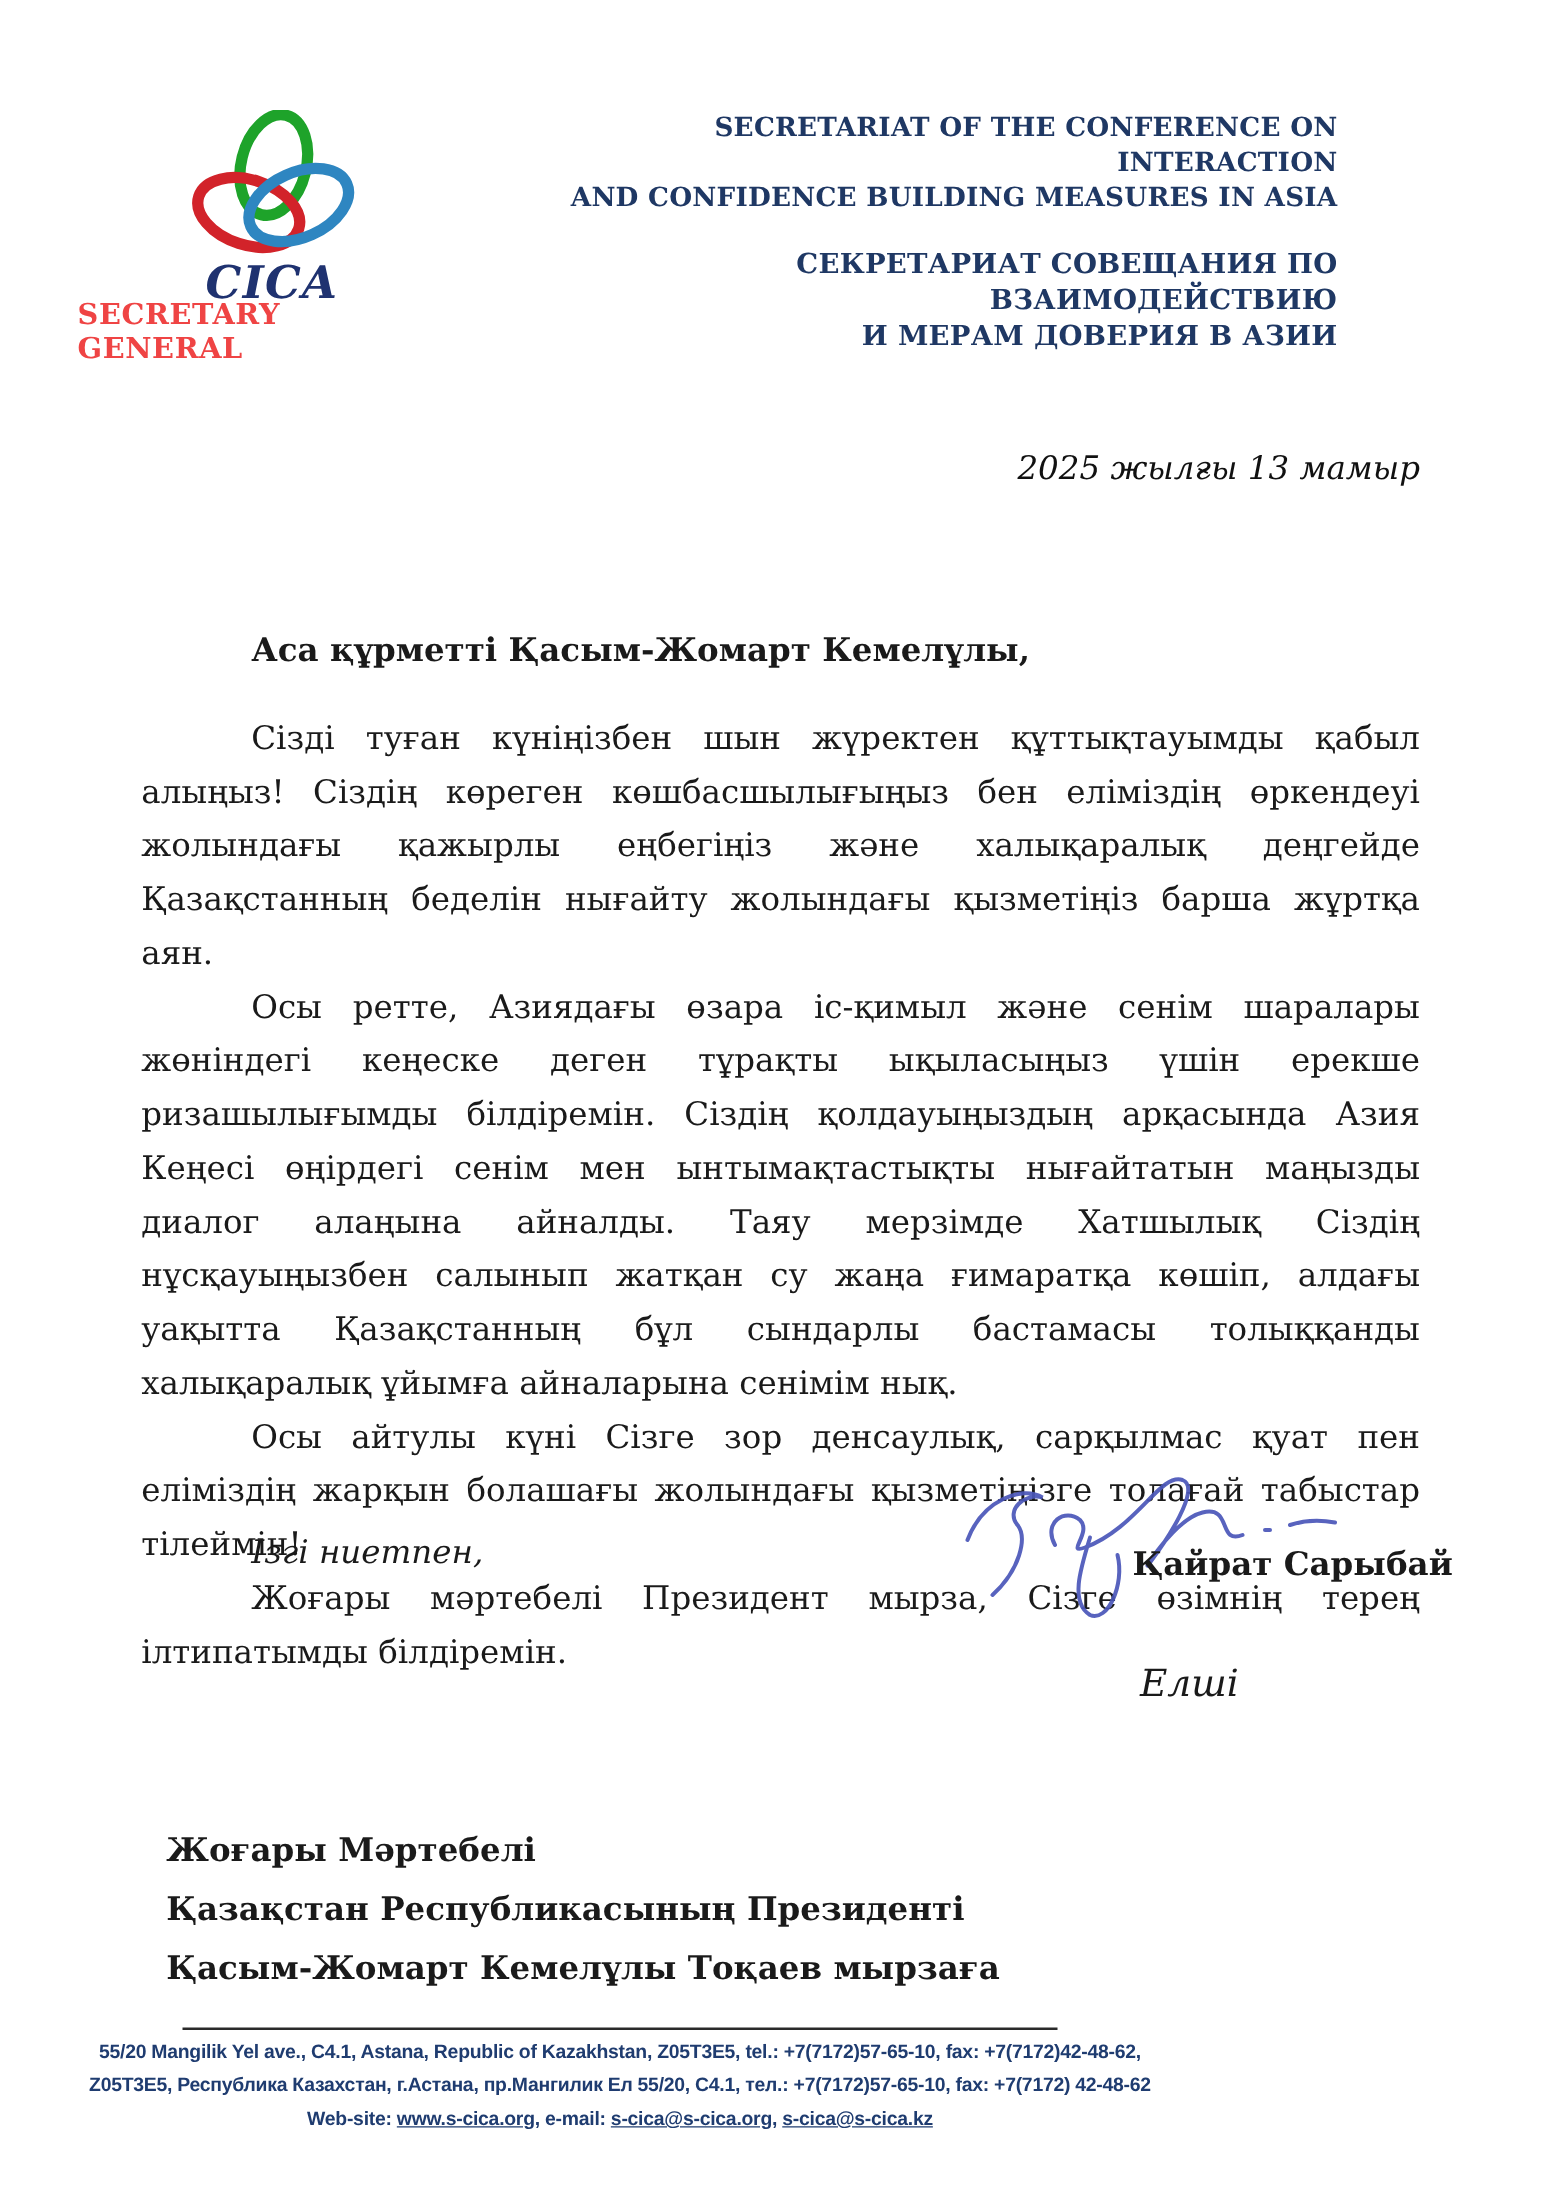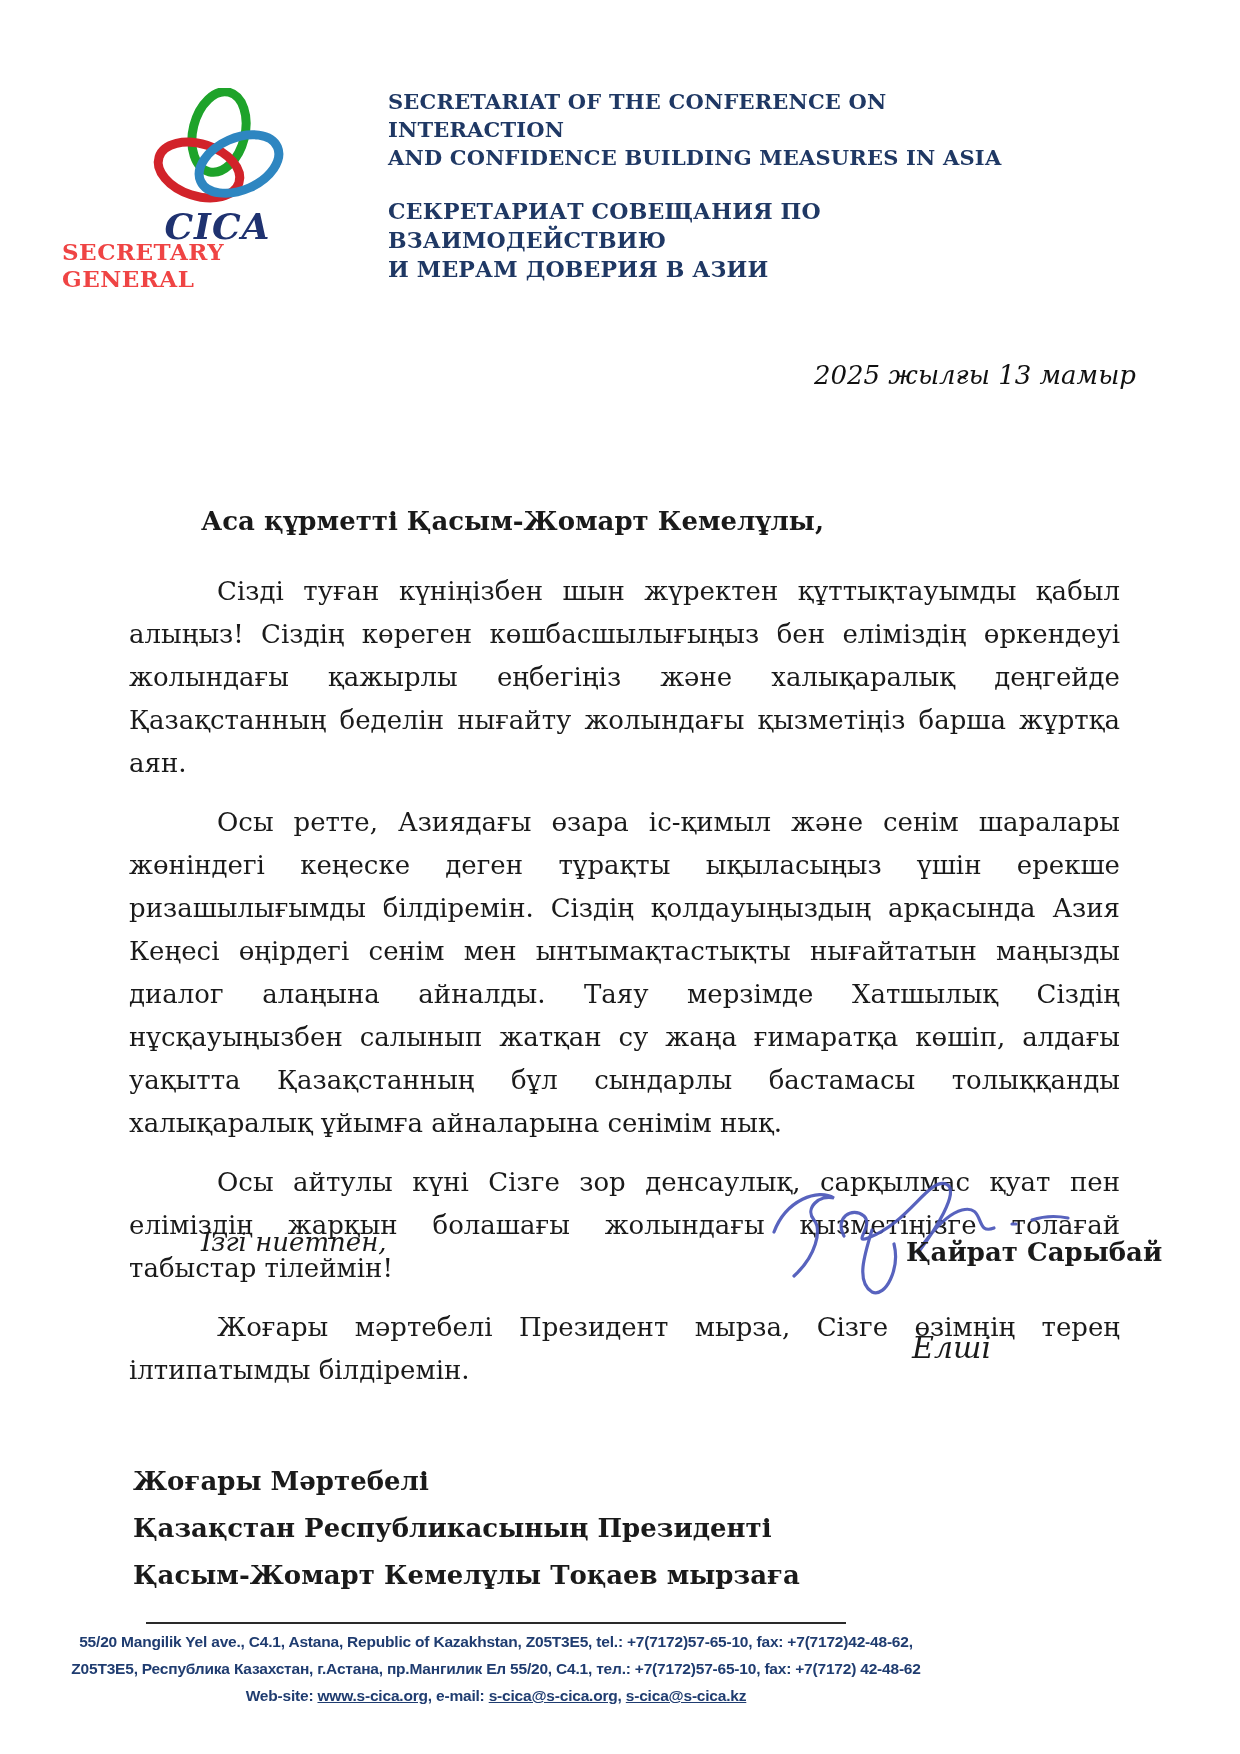--- a/index.html
+++ b/index.html
@@ -19,39 +19,39 @@
     font-style:italic;font-weight:bold;
     font-size:36px;color:#1f3270;letter-spacing:1px;line-height:1;
     margin-top:-2px;
   }
   .secretary-general{
     position:absolute;left:62px;top:238px;width:300px;text-align:left;
     font-family:"DejaVu Serif", serif;font-weight:bold;
     font-size:23px;color:#ef4444;letter-spacing:.5px;
   }
   .header-titles{
-    position:absolute;left:388px;top:88px;width:682px;text-align:left;
+    position:absolute;left:388px;top:88px;width:682px;text-align:right;
     font-family:"DejaVu Serif", serif;font-weight:bold;color:#1f3864;
   }
   .title-en{font-size:21px;line-height:28px;letter-spacing:.2px;}
   .title-ru{font-size:22px;line-height:29px;margin-top:25px;letter-spacing:.2px;}
   
   .date-line{
     position:absolute;right:104px;top:360px;
     font-style:italic;font-size:26px;color:#111;
   }
   
   .letter-body{
     position:absolute;left:113px;top:500px;width:1023px;
     font-size:26px;line-height:43px;text-align:justify;
   }
   .salutation{
     font-weight:bold;text-indent:88px;margin:0 0 27px 0;text-align:left;
   }
-  .letter-body p.para{margin:16px;text-indent:88px;}
+  .letter-body p.para{margin:0;text-indent:88px;}
   
   .valediction{
     position:absolute;left:201px;top:1227px;
     font-style:italic;font-size:26px;
   }
   .signature-svg{position:absolute;left:760px;top:1172px;}
   .signer-name{
     position:absolute;left:906px;top:1237px;
     font-weight:bold;font-size:26px;
   }

